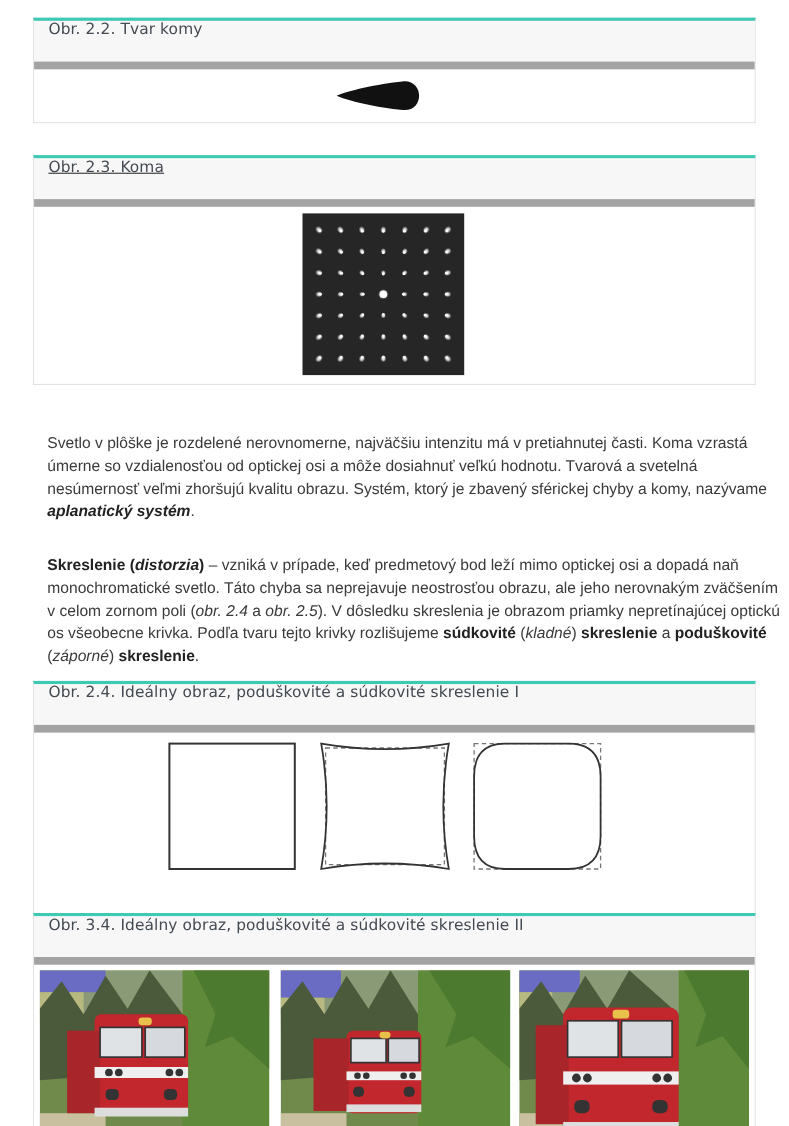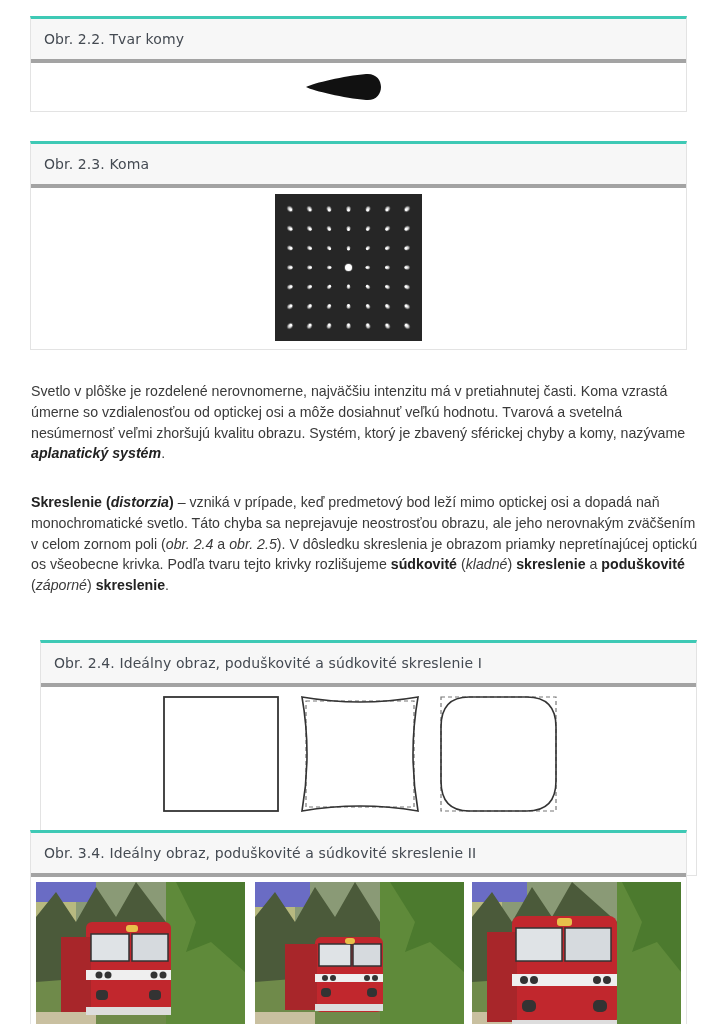--- a/index.html
+++ b/index.html
@@ -6,40 +6,40 @@
   body {
     width: 717px; height: 1024px; overflow: hidden; position: relative;
     font-family: "Liberation Sans", sans-serif; color: #333333;
   }
   .figure {
     position: absolute; left: 30px; width: 657px;
     border: 1px solid #e3e3e3; border-top: 3px solid #3ec9b5;
     box-sizing: border-box; background: #fff;
   }
   .figure-header {
-    height: 44px; background: #f7f7f7; border-bottom: 4px solid #a3a3a3;
-    display: flex; align-items: center; padding-left: 13px; box-sizing: border-box;
+    height: 44px; background: #f7f7f7; border-bottom: 7px solid #a3a3a3;
+    display: flex; padding-left: 13px; box-sizing: border-box;
   }
   .figure-title {
     font-family: "DejaVu Sans", sans-serif; font-size: 14px; color: #444a52; letter-spacing: 0.1px;
   }
   .figure-body { position: relative; }
   #fig22 { top: 16px; height: 96px; }
   #fig22 .figure-body { height: 47px; }
-  #fig23 { top: 141px; height: 209px; }
+  #fig23 { top: 141px; height: 209px; text-decoration: underline; }
   #fig23 .figure-body { height: 160px; }
-  #fig24 { top: 640px; height: 236px; margin-left: 10px; }
+  #fig24 { top: 619px; height: 236px; }
   #fig24 .figure-body { height: 135px; }
   #fig25 { top: 830px; height: 220px; }
   #fig25 .figure-body { height: 172px; }
 
   .paragraph {
     position: absolute; left: 31px; width: 670px;
     font-size: 14.2px; line-height: 20.8px; color: #3a3a3a;
-    margin: 0;
+    margin: 12px;
   }
   #para1 { top: 381px; }
   #para2 { top: 492px; }
   .paragraph b { color: #222; }
 
   .coma-shape { position: absolute; left: 273px; top: 7px; }
   .coma-image { position: absolute; left: 244px; top: 6px; width: 147px; height: 147px; background: #262626; }
   .coma-image svg { display: block; }
 
   .distortion { position: absolute; top: 8px; }

